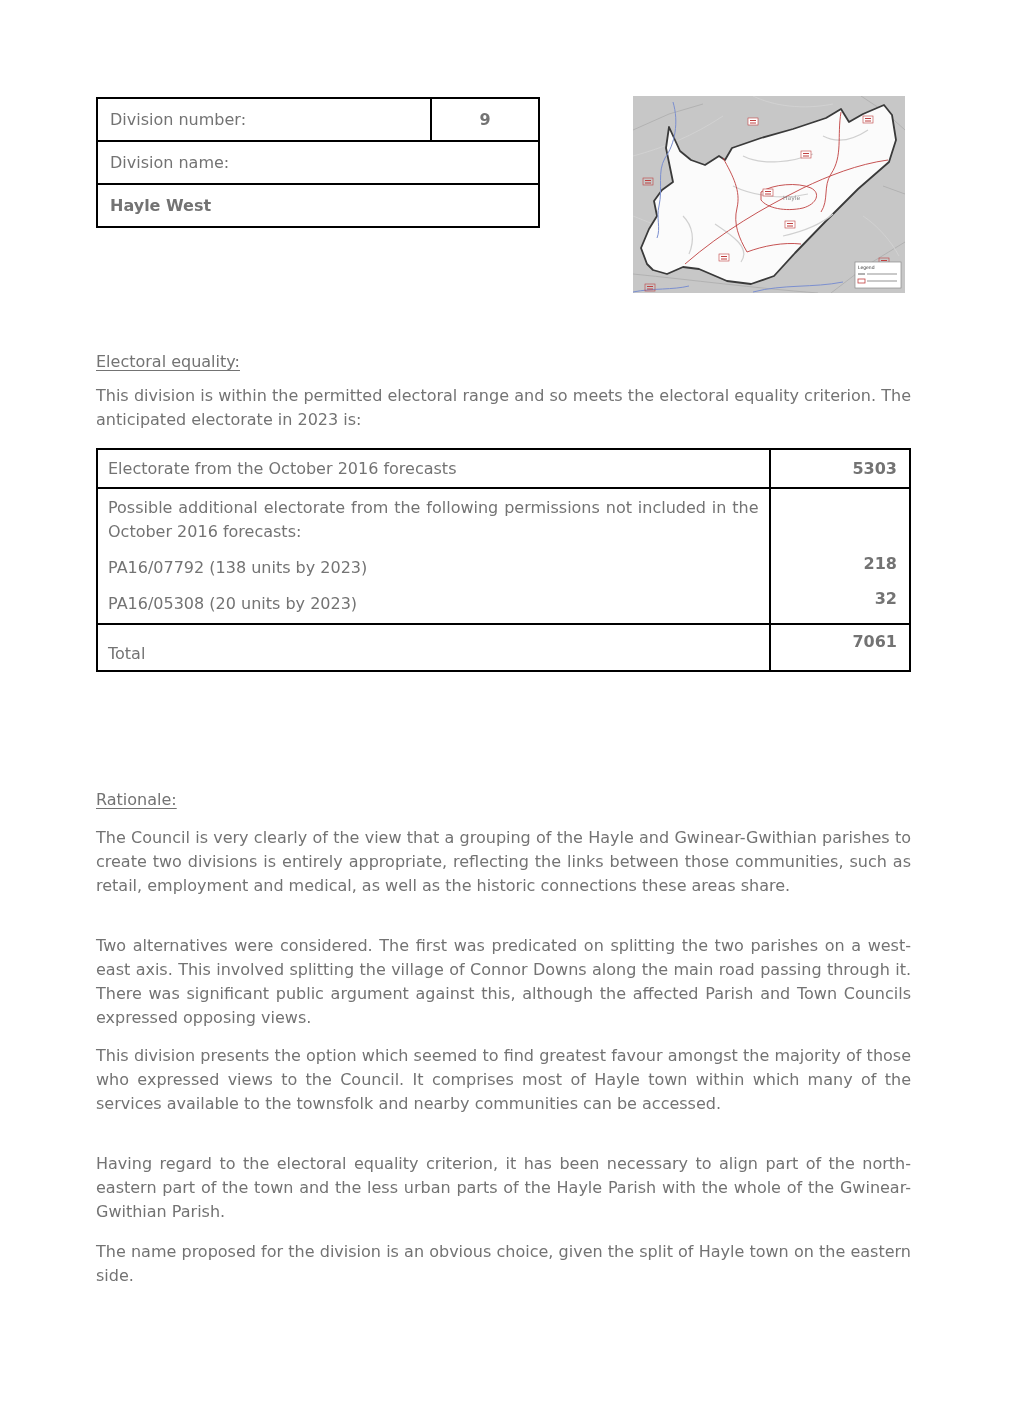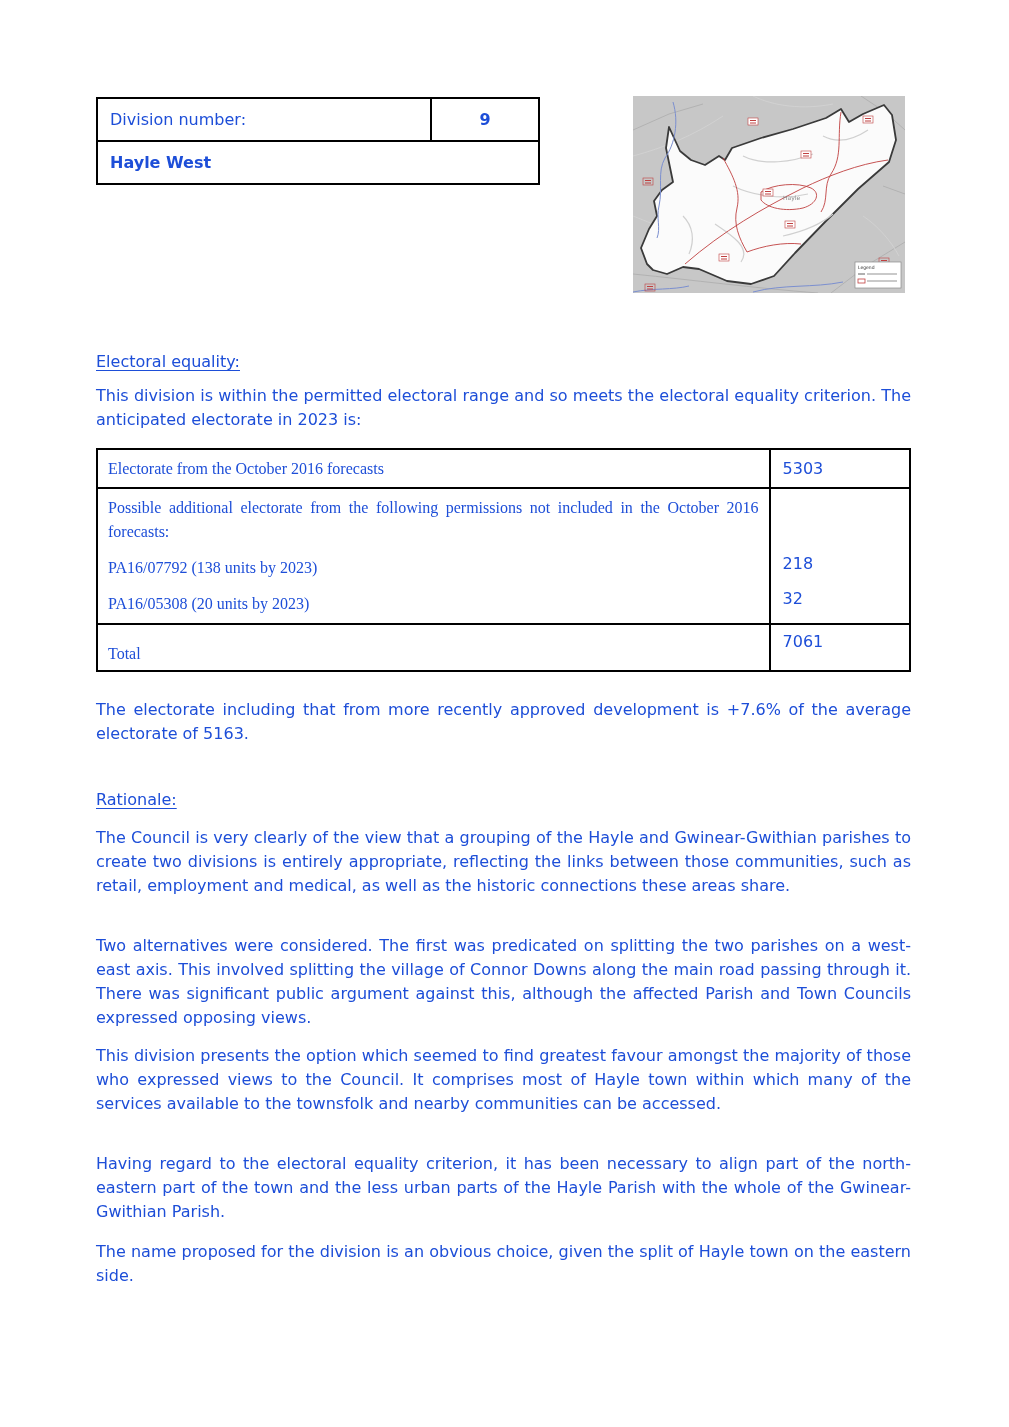--- a/index.html
+++ b/index.html
@@ -4,21 +4,21 @@
 <style>
   * { margin: 0; padding: 0; box-sizing: border-box; }
   html, body { background: #ffffff; }
   .page {
     position: relative;
     width: 1009px;
     height: 1427px;
     background: #ffffff;
     font-family: "DejaVu Sans", "Liberation Sans", sans-serif;
     font-size: 16px;
-    color: #1d4ed8;
+    color: #737373;
     overflow: hidden;
   }
   
   .info-table {
     position: absolute;
     left: 96px; top: 97px;
     width: 444px;
     border-collapse: collapse;
     table-layout: fixed;
   }
@@ -62,44 +62,49 @@
     left: 96px; top: 448px;
     width: 815px;
     border-collapse: collapse;
     table-layout: fixed;
   }
   .electorate-table td {
     border: 2px solid #000;
     vertical-align: top;
     line-height: 23px;
   }
-  .electorate-table td.label-col { width: 661px; padding: 7px 10px; font-family: Liberation Serif, serif; }
+  .electorate-table td.label-col { width: 661px; padding: 7px 10px; }
   .electorate-table td.value-col {
     width: 138px;
+    text-align: right;
     padding: 7px 12px;
+    font-weight: bold;
   }
   .electorate-table .row2-label { padding: 8px 10px 12px 10px; border-radius: 10px; }
   .electorate-table .row2-intro { text-align: justify; line-height: 24px; }
   .electorate-table .permission-line { margin-top: 12px; line-height: 24px; }
   .electorate-table td.row2-values { vertical-align: bottom; padding-bottom: 12px; }
   .electorate-table .value-line { line-height: 24px; }
   .electorate-table .value-line + .value-line { margin-top: 11px; }
 </style>
 </head>
 <body>
 
 <div class="page">
 
   <table class="info-table">
     <tbody>
         <tr>
       <td>Division number:</td>
       <td class="num-cell">9</td>
     </tr>
     <tr>
+      <td colspan="2">Division name:</td>
+    </tr>
+    <tr>
       <td colspan="2" class="bold">Hayle West</td>
     </tr>
   </tbody>
     </table>
 
   <div class="map-figure">
     <svg width="272" height="197" viewBox="0 0 272 197">
 
       <rect x="0" y="0" width="272" height="197" fill="#c7c7c7"></rect>
       <g stroke="#b2b2b2" stroke-width="1" fill="none">
@@ -227,21 +232,20 @@
         <div class="value-line">32</div>
       </td>
     </tr>
     <tr>
       <td class="label-col" style="padding-top:17px;padding-bottom:5px">Total</td>
       <td class="value-col" style="padding-top:5px;padding-bottom:5px">7061</td>
     </tr>
   </tbody>
     </table>
 
-  <div class="para" style="top:698px">The electorate including that from more recently approved development is +7.6% of the average electorate of 5163.</div>
 
   <div class="section-heading" style="top:790px">Rationale:</div>
 
   <div class="para" style="top:826px">The Council is very clearly of the view that a grouping of the Hayle and Gwinear-Gwithian parishes to create two divisions is entirely appropriate, reflecting the links between those communities, such as retail, employment and medical, as well as the historic connections these areas share.</div>
   <div class="para" style="top:934px">Two alternatives were considered.  The first was predicated on splitting the two parishes on a west-east axis.  This involved splitting the village of Connor Downs along the main road passing through it.  There was significant public argument against this, although the affected Parish and Town Councils expressed opposing views.</div>
   <div class="para" style="top:1044px">This division presents the option which seemed to find greatest favour amongst the majority of those who expressed views to the Council.  It comprises most of Hayle town within which many of the services available to the townsfolk and nearby communities can be accessed.</div>
   <div class="para" style="top:1152px">Having regard to the electoral equality criterion, it has been necessary to align part of the north-eastern part of the town and the less urban parts of the Hayle Parish with the whole of the Gwinear-Gwithian Parish.</div>
   <div class="para" style="top:1240px">The name proposed for the division is an obvious choice, given the split of Hayle town on the eastern side.</div>
 
 </div>

